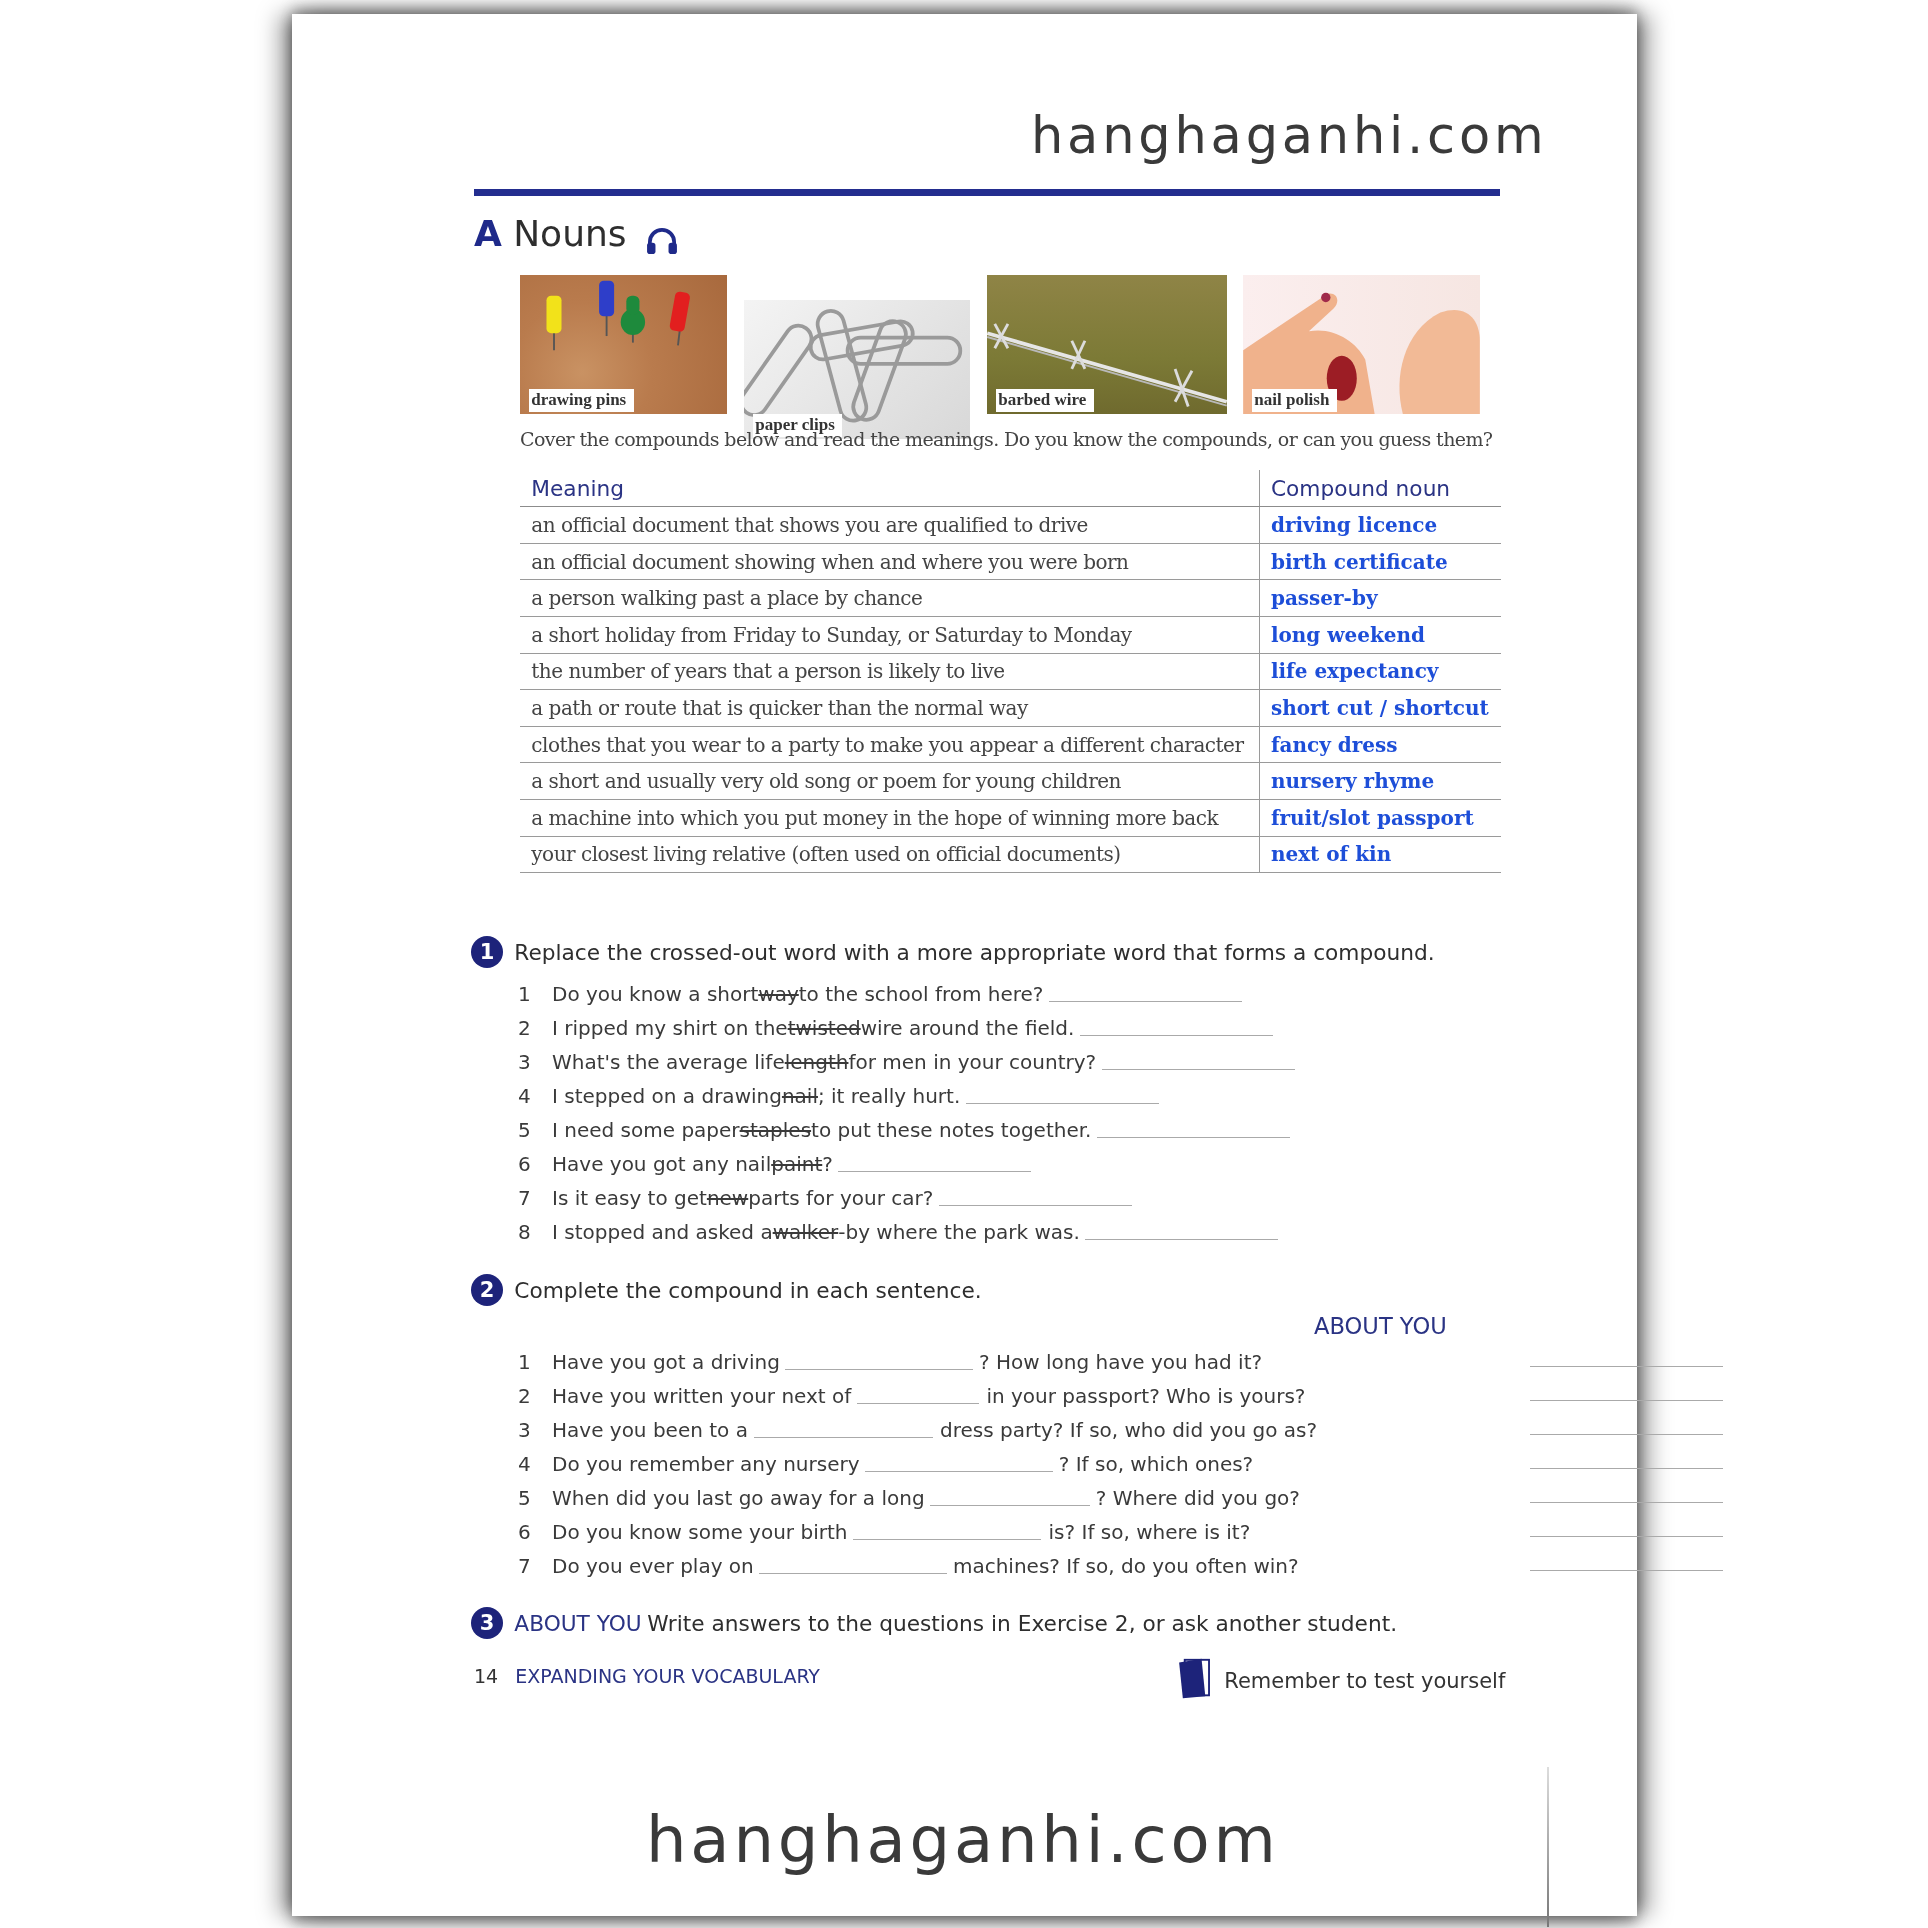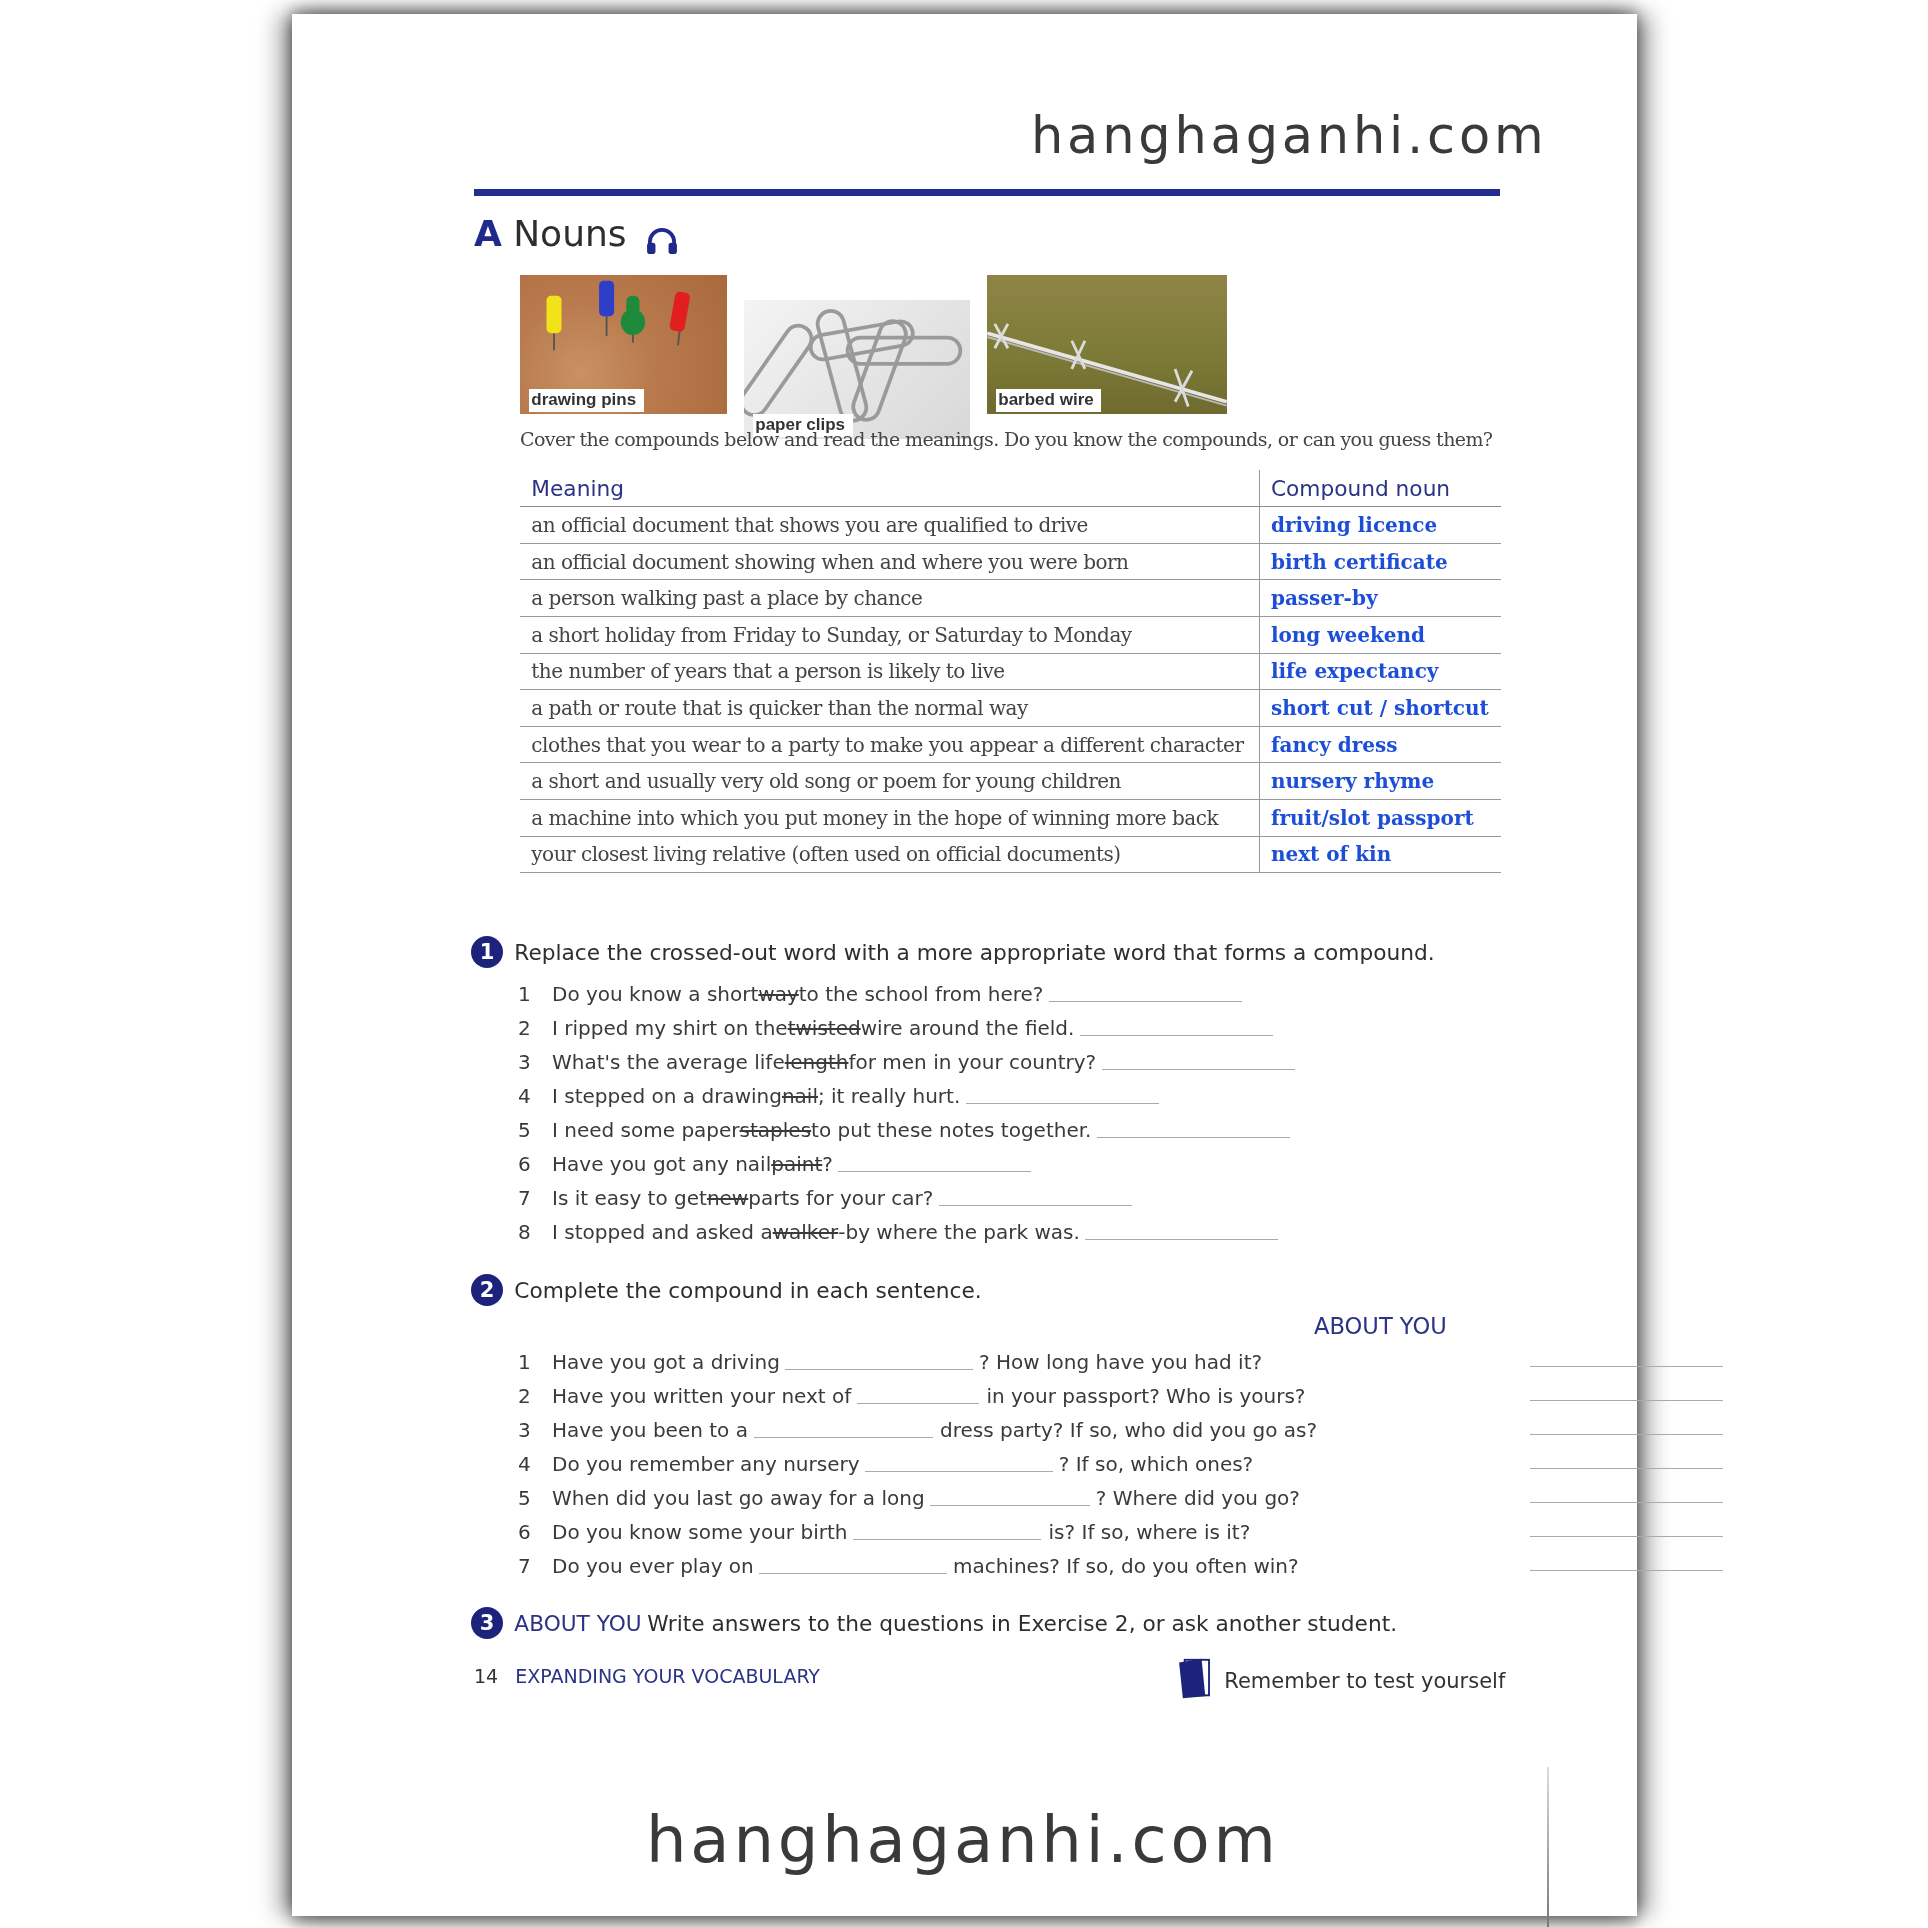--- a/index.html
+++ b/index.html
@@ -24,21 +24,21 @@
   }
   .wm-top { left:739px; top:92px; font-size:51px; }
   .wm-bottom { left:354px; top:1789px; font-size:64px; }
   .section-a { left:182px; top:199px; font-size:36px; color:#2e2e2e; }
   .section-a .letter { color:#1f2a8a; font-weight:bold; margin-right:11.3px; }
   .headphones { display:inline-block; width:34px; height:28px; vertical-align:middle; margin-left:7.5px; }
   .photos { left:228px; top:261px; width:989px; height:141px; }
   .photo { position:absolute; top:0; height:139px; overflow:hidden; }
   .photo .lbl {
     position:absolute; left:9.4px; bottom:1.9px; background:#ffffff; padding:0.9px 7.5px 1.9px 1.9px;
-    font-size:17px; font-weight:bold; color:#333; font-family:Liberation Sans, sans-serif;
+    font-size:17px; font-weight:bold; color:#333; font-family:Liberation Serif, serif;
   }
   .ph1 { left:0; width:207px; background: radial-gradient(circle at 30% 70%, #c99263 0%, #b97b4d 40%, #a8693d 100%); }
   .ph2 { left:224px; width:226px; background: linear-gradient(135deg, #f4f4f4, #d8d8d8); margin-top: 25px; }
   .ph3 { left:467px; width:240px; background: linear-gradient(180deg, #8f8446 0%, #7c7a36 60%, #6f6a2e 100%); }
   .ph4 { left:723px; width:237px; background: linear-gradient(90deg, #fbeeee, #f6e6e2); }
   .instr {
     left:228px; top:414px; font-family:"DejaVu Serif", serif; font-size:19px; color:#444; letter-spacing:-0.6px;
   }
   table.vocab {
     position:absolute; left:228px; top:456px; width:981px; border-collapse:collapse;
@@ -125,20 +125,29 @@
           <line x1="8" y1="52" x2="22" y2="78"></line>
             <line x1="22" y1="52" x2="8" y2="78"></line>
           <line x1="90" y1="70" x2="104" y2="100"></line>
             <line x1="104" y1="70" x2="90" y2="100"></line>
           <line x1="200" y1="100" x2="214" y2="140"></line>
             <line x1="218" y1="102" x2="200" y2="135"></line>
         </g>
       </svg>
       <span class="lbl">barbed wire</span>
     </div>
+    <div class="photo ph4">
+      <svg width="237" height="139" viewBox="0 0 252 148">
+        <path d="M0 148 L0 80 C30 60 60 40 90 20 C100 18 104 28 96 36 L70 60 C95 55 120 70 130 90 L140 148 Z" fill="#f0b28c"></path>
+        <ellipse cx="105" cy="110" rx="16" ry="24" fill="#9c1d25"></ellipse>
+        <path d="M170 148 C160 110 170 60 210 40 C240 30 252 50 252 70 L252 148 Z" fill="#f2ba96"></path>
+        <circle cx="88" cy="24" r="5" fill="#a02a4a"></circle>
+      </svg>
+      <span class="lbl">nail polish</span>
+    </div>
   </div>
 
   <div class="abs instr">Cover the compounds below and read the meanings. Do you know the compounds, or can you guess them?</div>
 
   <table class="vocab">
     <thead>
       <tr>
         <th style="width:716px;">Meaning</th>
         <th class="divider">Compound noun</th>
       </tr>

